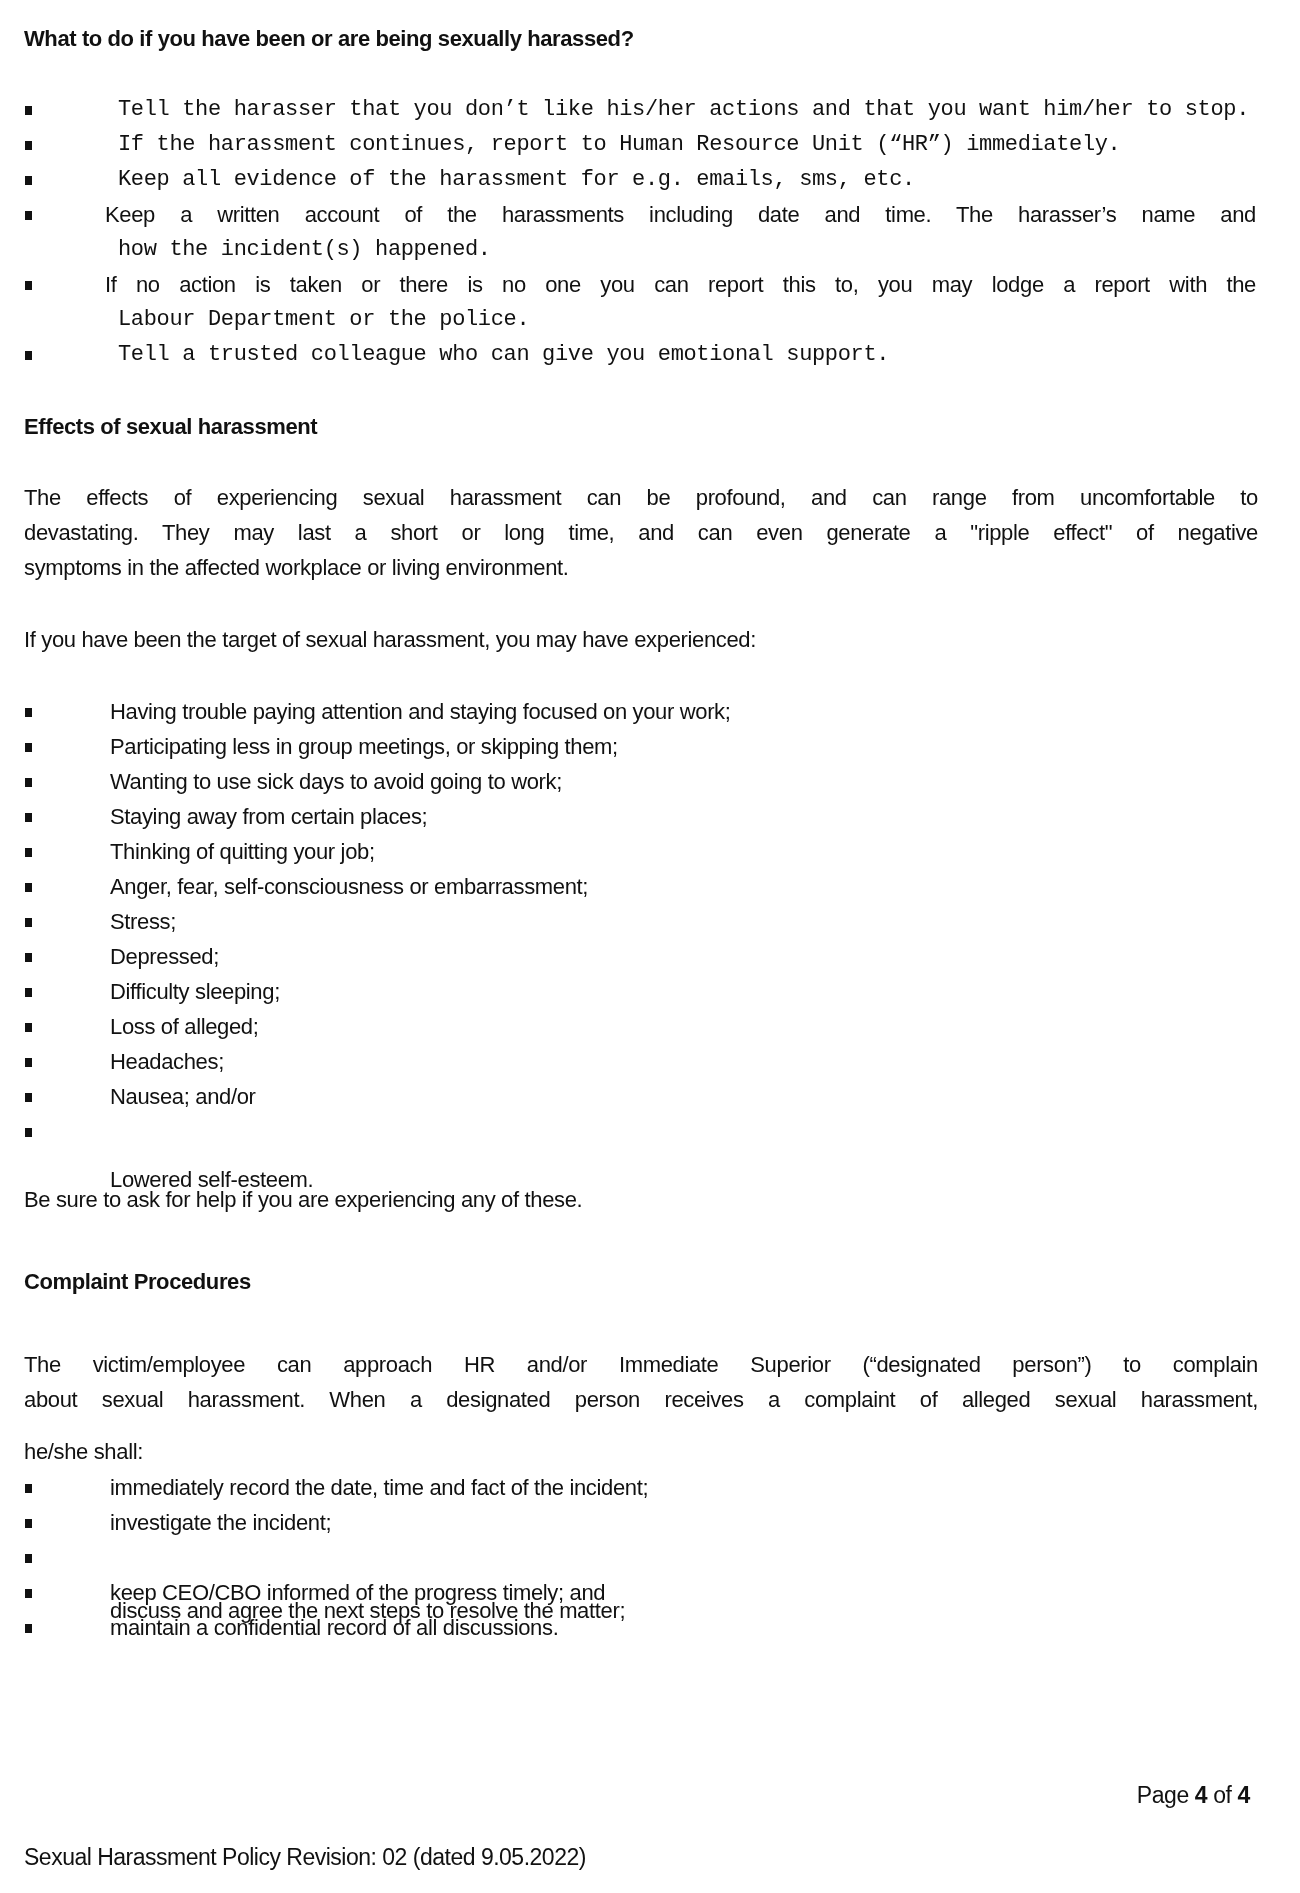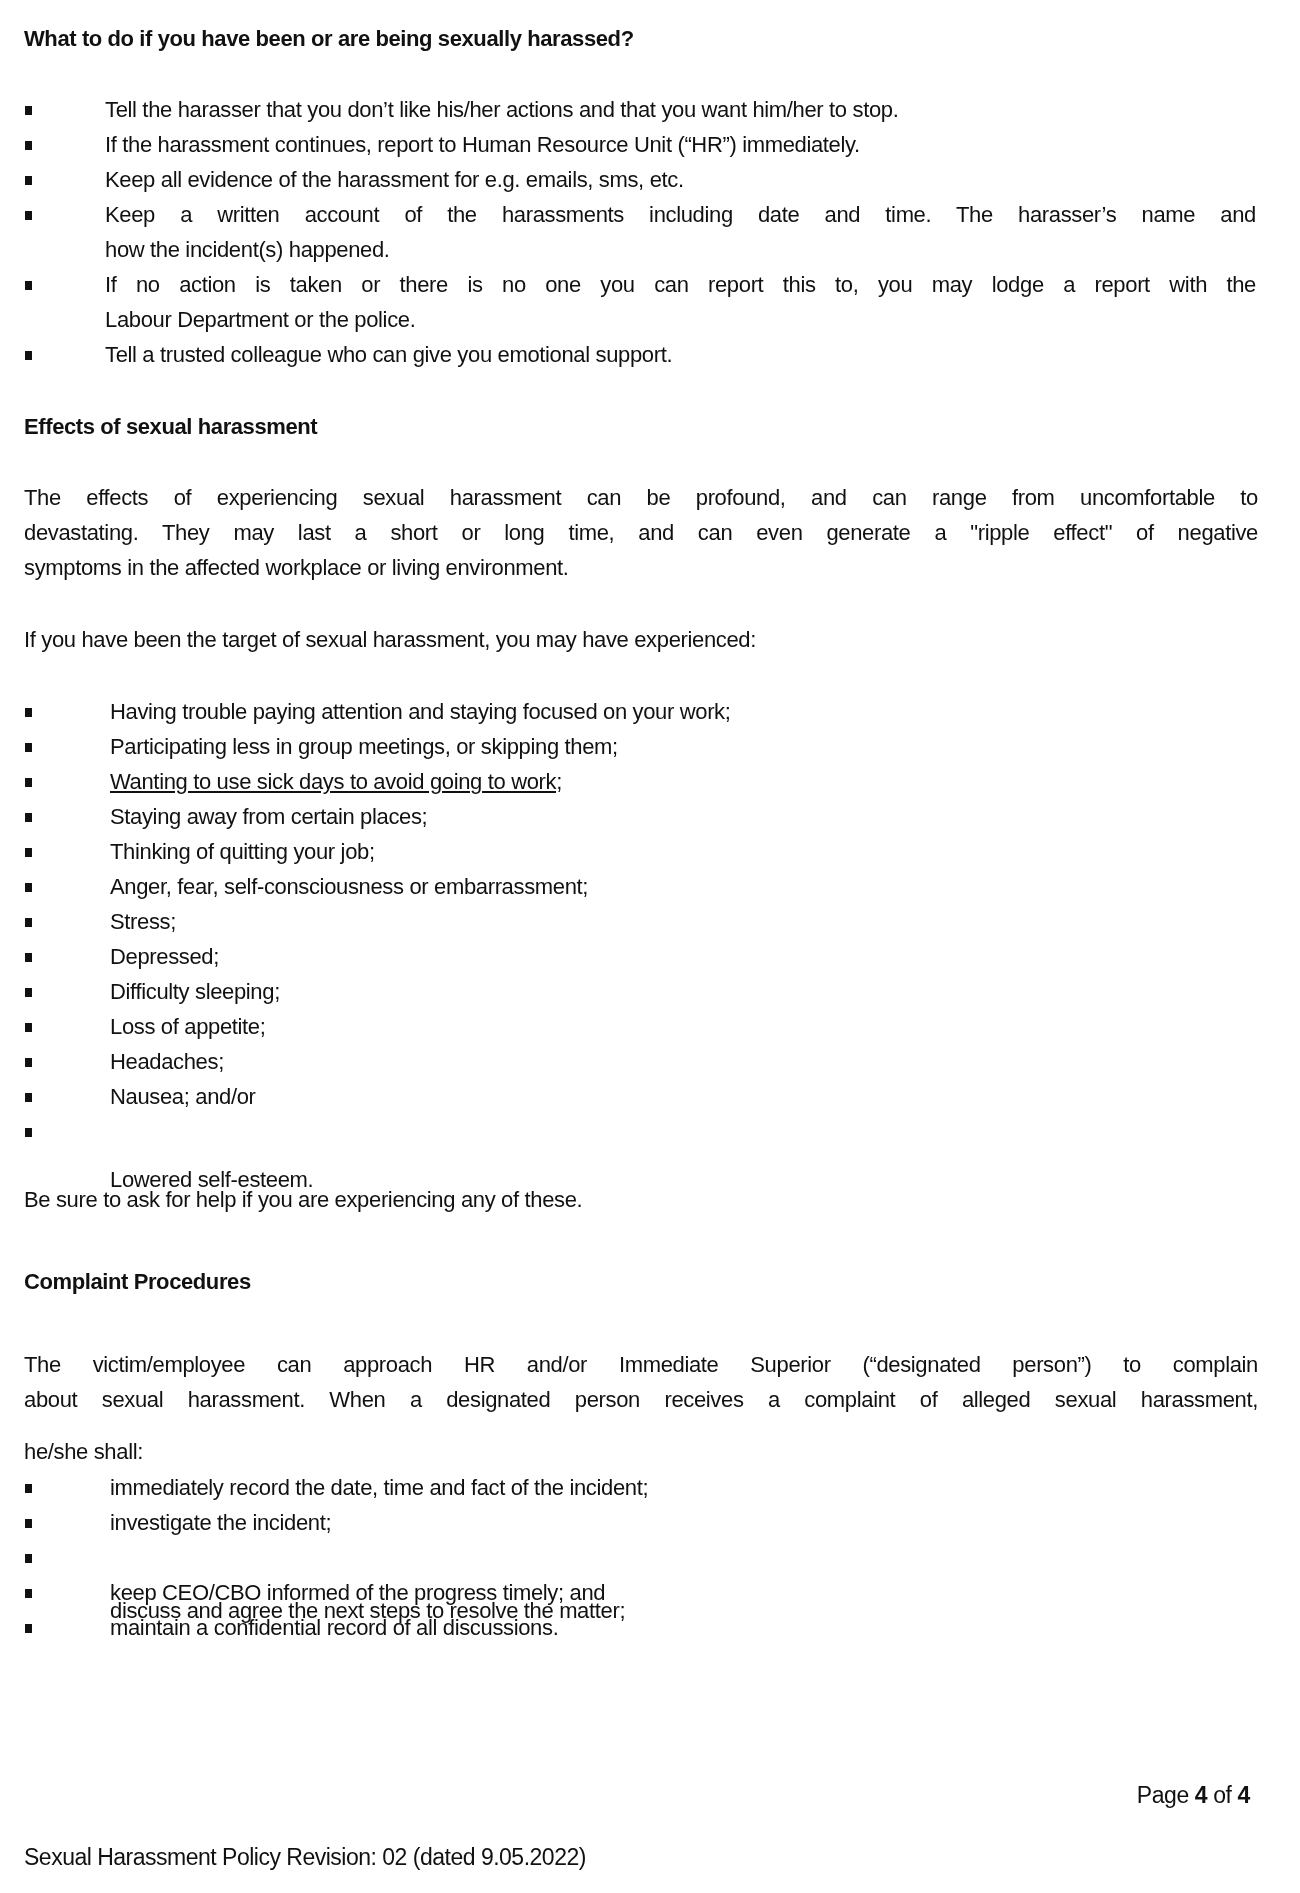--- a/index.html
+++ b/index.html
@@ -38,21 +38,22 @@
     white-space: normal;
     overflow: hidden;
   }
   .bullet {
     position: absolute;
     width: 7px;
     height: 9px;
     background: #111111;
   }
   .btext {
-    left: 105px;
+    left: 118px;
+    font-family: Liberation Mono, monospace;
   }
   .btext2 {
     left: 110px;
   }
   .btext-j {
     left: 105px;
     width: 1151px;
   }
   .footer {
     font-size: 23px;
@@ -108,42 +109,42 @@
 <div class="line para" style="top:625px;">If you have been the target of sexual harassment, you may have experienced:</div>
 
 <div>
   <div class="bullet" style="left:25px; top:708px;"></div>
   <div class="line btext2" style="top:697px;">Having trouble paying attention and staying focused on your work;</div>
 
   <div class="bullet" style="left:25px; top:743px;"></div>
   <div class="line btext2" style="top:732px;">Participating less in group meetings, or skipping them;</div>
 
   <div class="bullet" style="left:25px; top:778px;"></div>
-  <div class="line btext2" style="top:767px;text-decoration:underline;">Wanting to use sick days to avoid going to work;</div>
+  <div class="line btext2" style="top:767px;">Wanting to use sick days to avoid going to work;</div>
 
   <div class="bullet" style="left:25px; top:813px;"></div>
   <div class="line btext2" style="top:802px;">Staying away from certain places;</div>
 
   <div class="bullet" style="left:25px; top:848px;"></div>
   <div class="line btext2" style="top:837px;">Thinking of quitting your job;</div>
 
   <div class="bullet" style="left:25px; top:883px;"></div>
   <div class="line btext2" style="top:872px;">Anger, fear, self-consciousness or embarrassment;</div>
 
   <div class="bullet" style="left:25px; top:918px;"></div>
   <div class="line btext2" style="top:907px;">Stress;</div>
 
   <div class="bullet" style="left:25px; top:953px;"></div>
   <div class="line btext2" style="top:942px;text-align:center;">Depressed;</div>
 
   <div class="bullet" style="left:25px; top:988px;"></div>
   <div class="line btext2" style="top:977px;">Difficulty sleeping;</div>
 
   <div class="bullet" style="left:25px; top:1023px;"></div>
-  <div class="line btext2" style="top:1012px;">Loss of appetite;</div>
+  <div class="line btext2" style="top:1012px;">Loss of alleged;</div>
 
   <div class="bullet" style="left:25px; top:1058px;"></div>
   <div class="line btext2" style="top:1047px;text-align:right;">Headaches;</div>
 
   <div class="bullet" style="left:25px; top:1093px;"></div>
   <div class="line btext2" style="top:1082px;">Nausea; and/or</div>
 
   <div class="bullet" style="left:25px; top:1128px;"></div>
   <div class="line btext2" style="top:1117px;margin-top:48px;">Lowered self-esteem.</div>
 </div>

